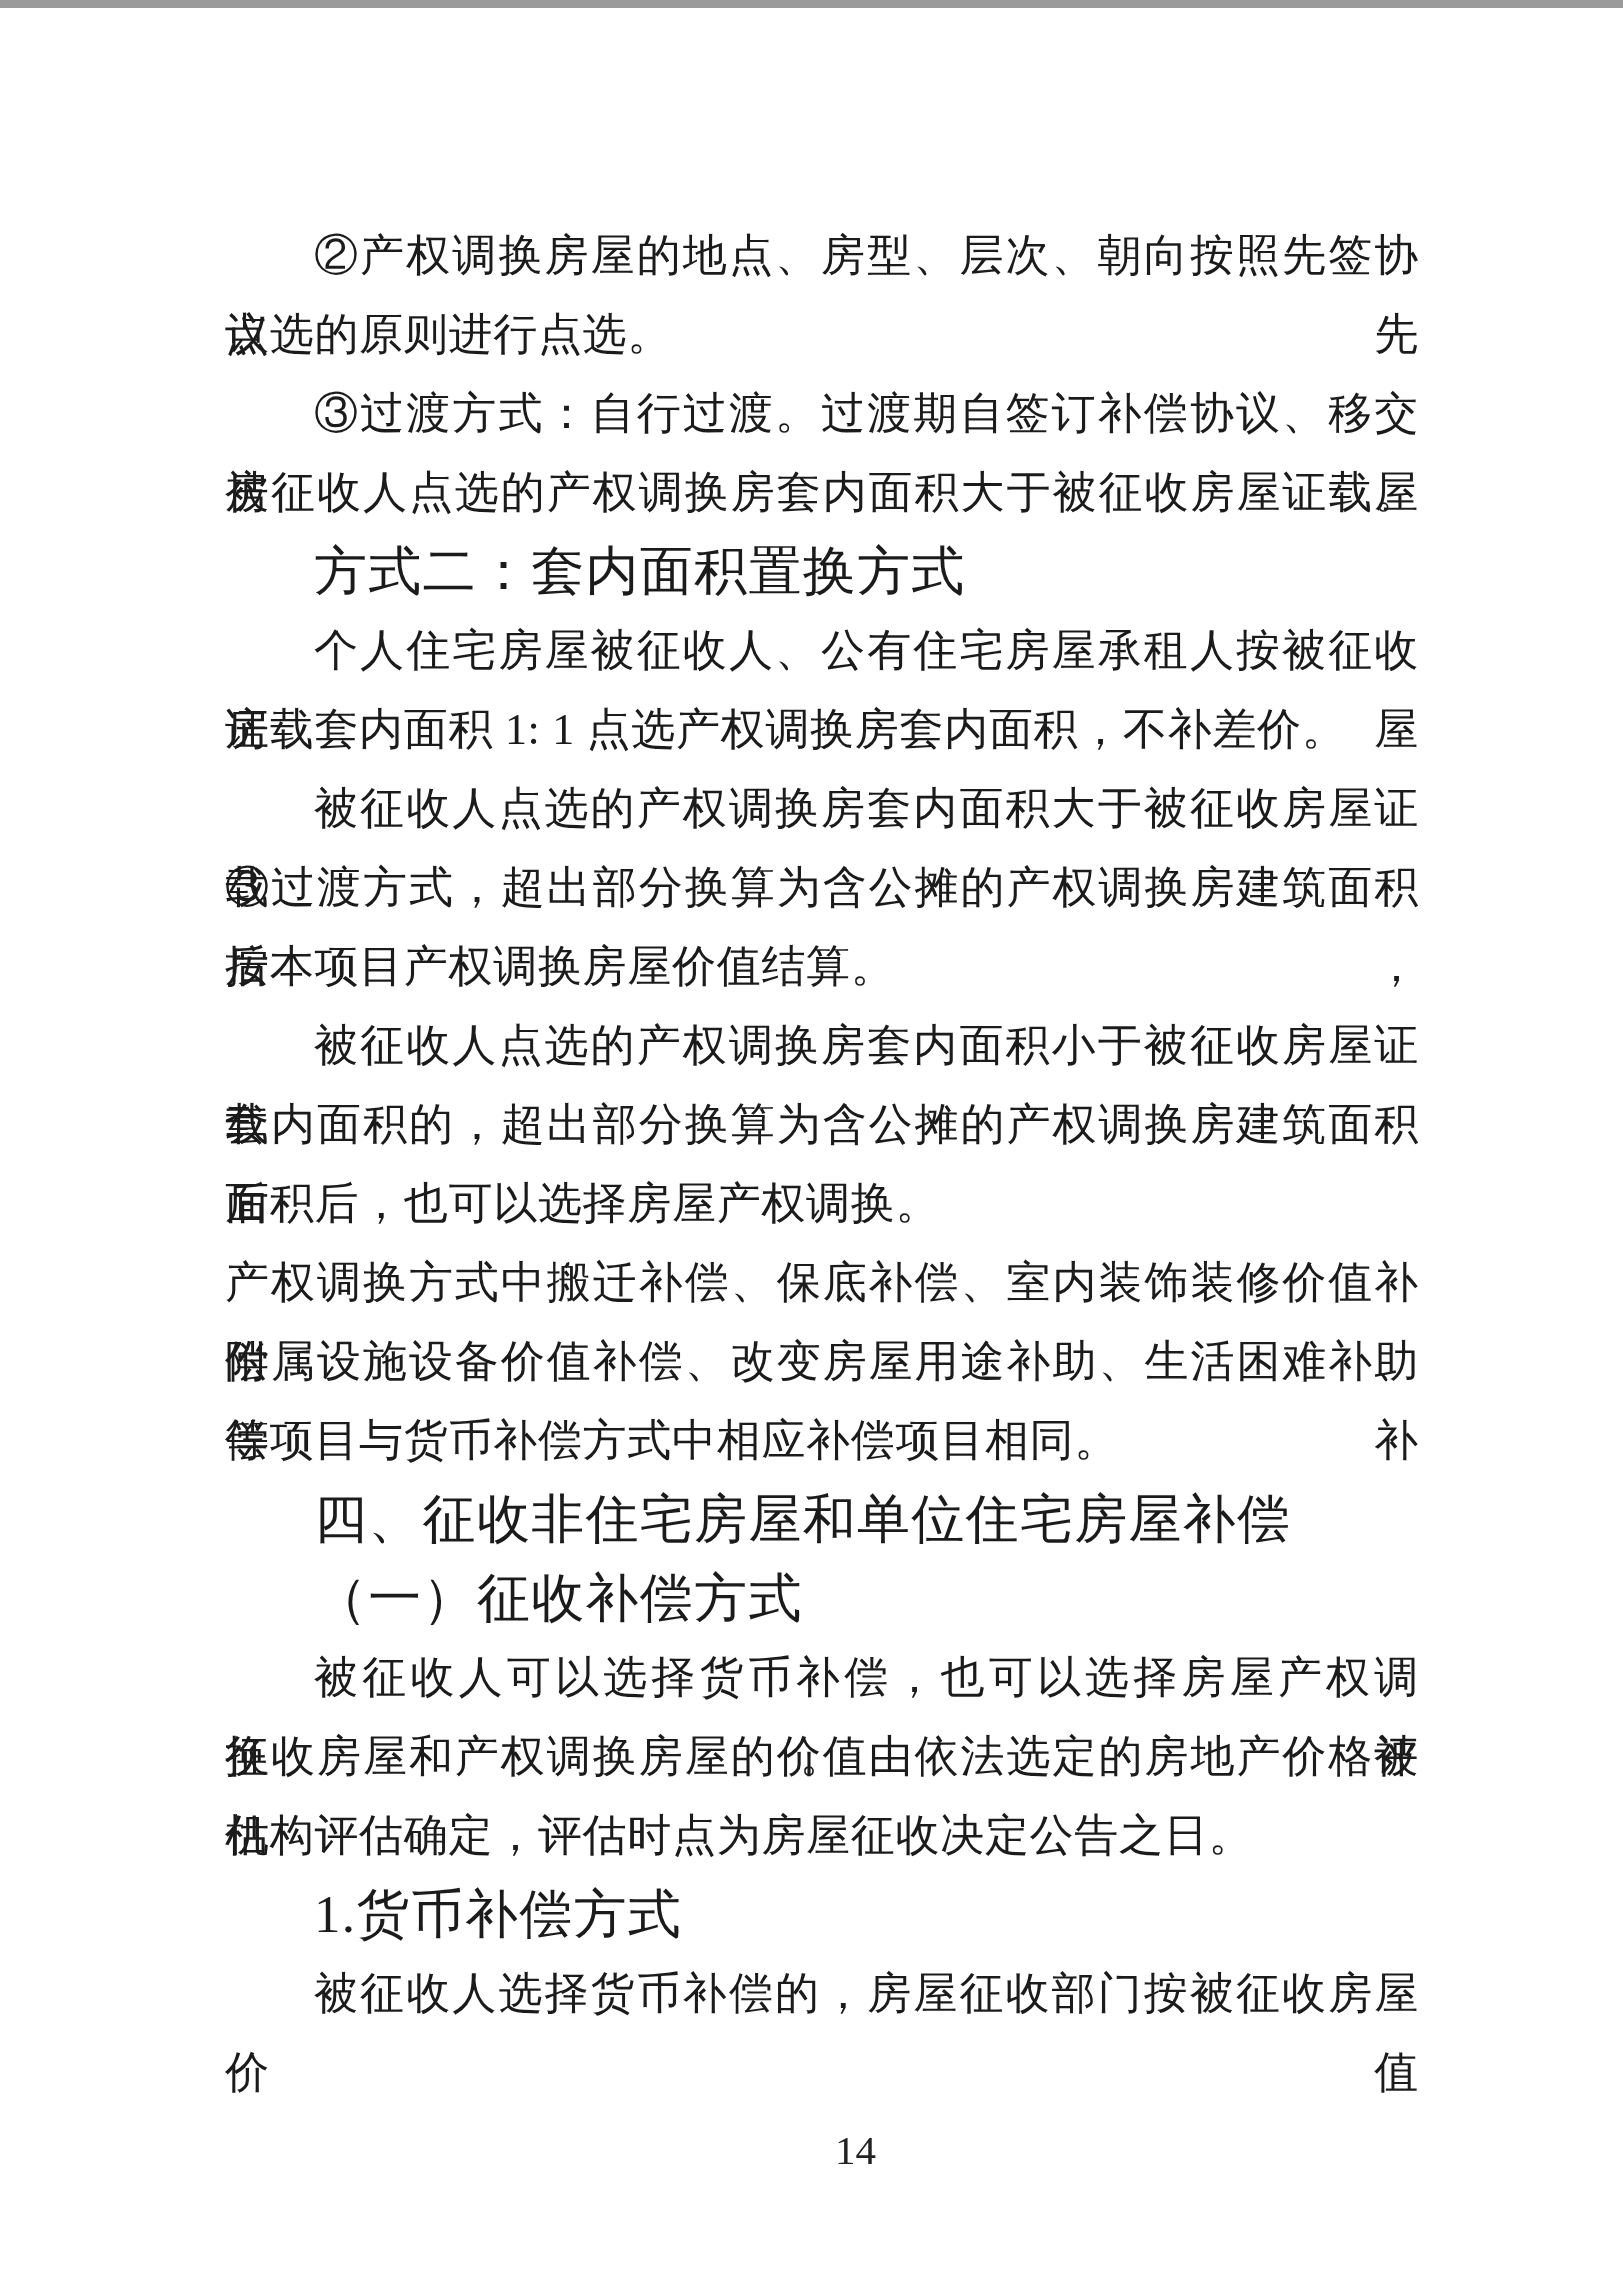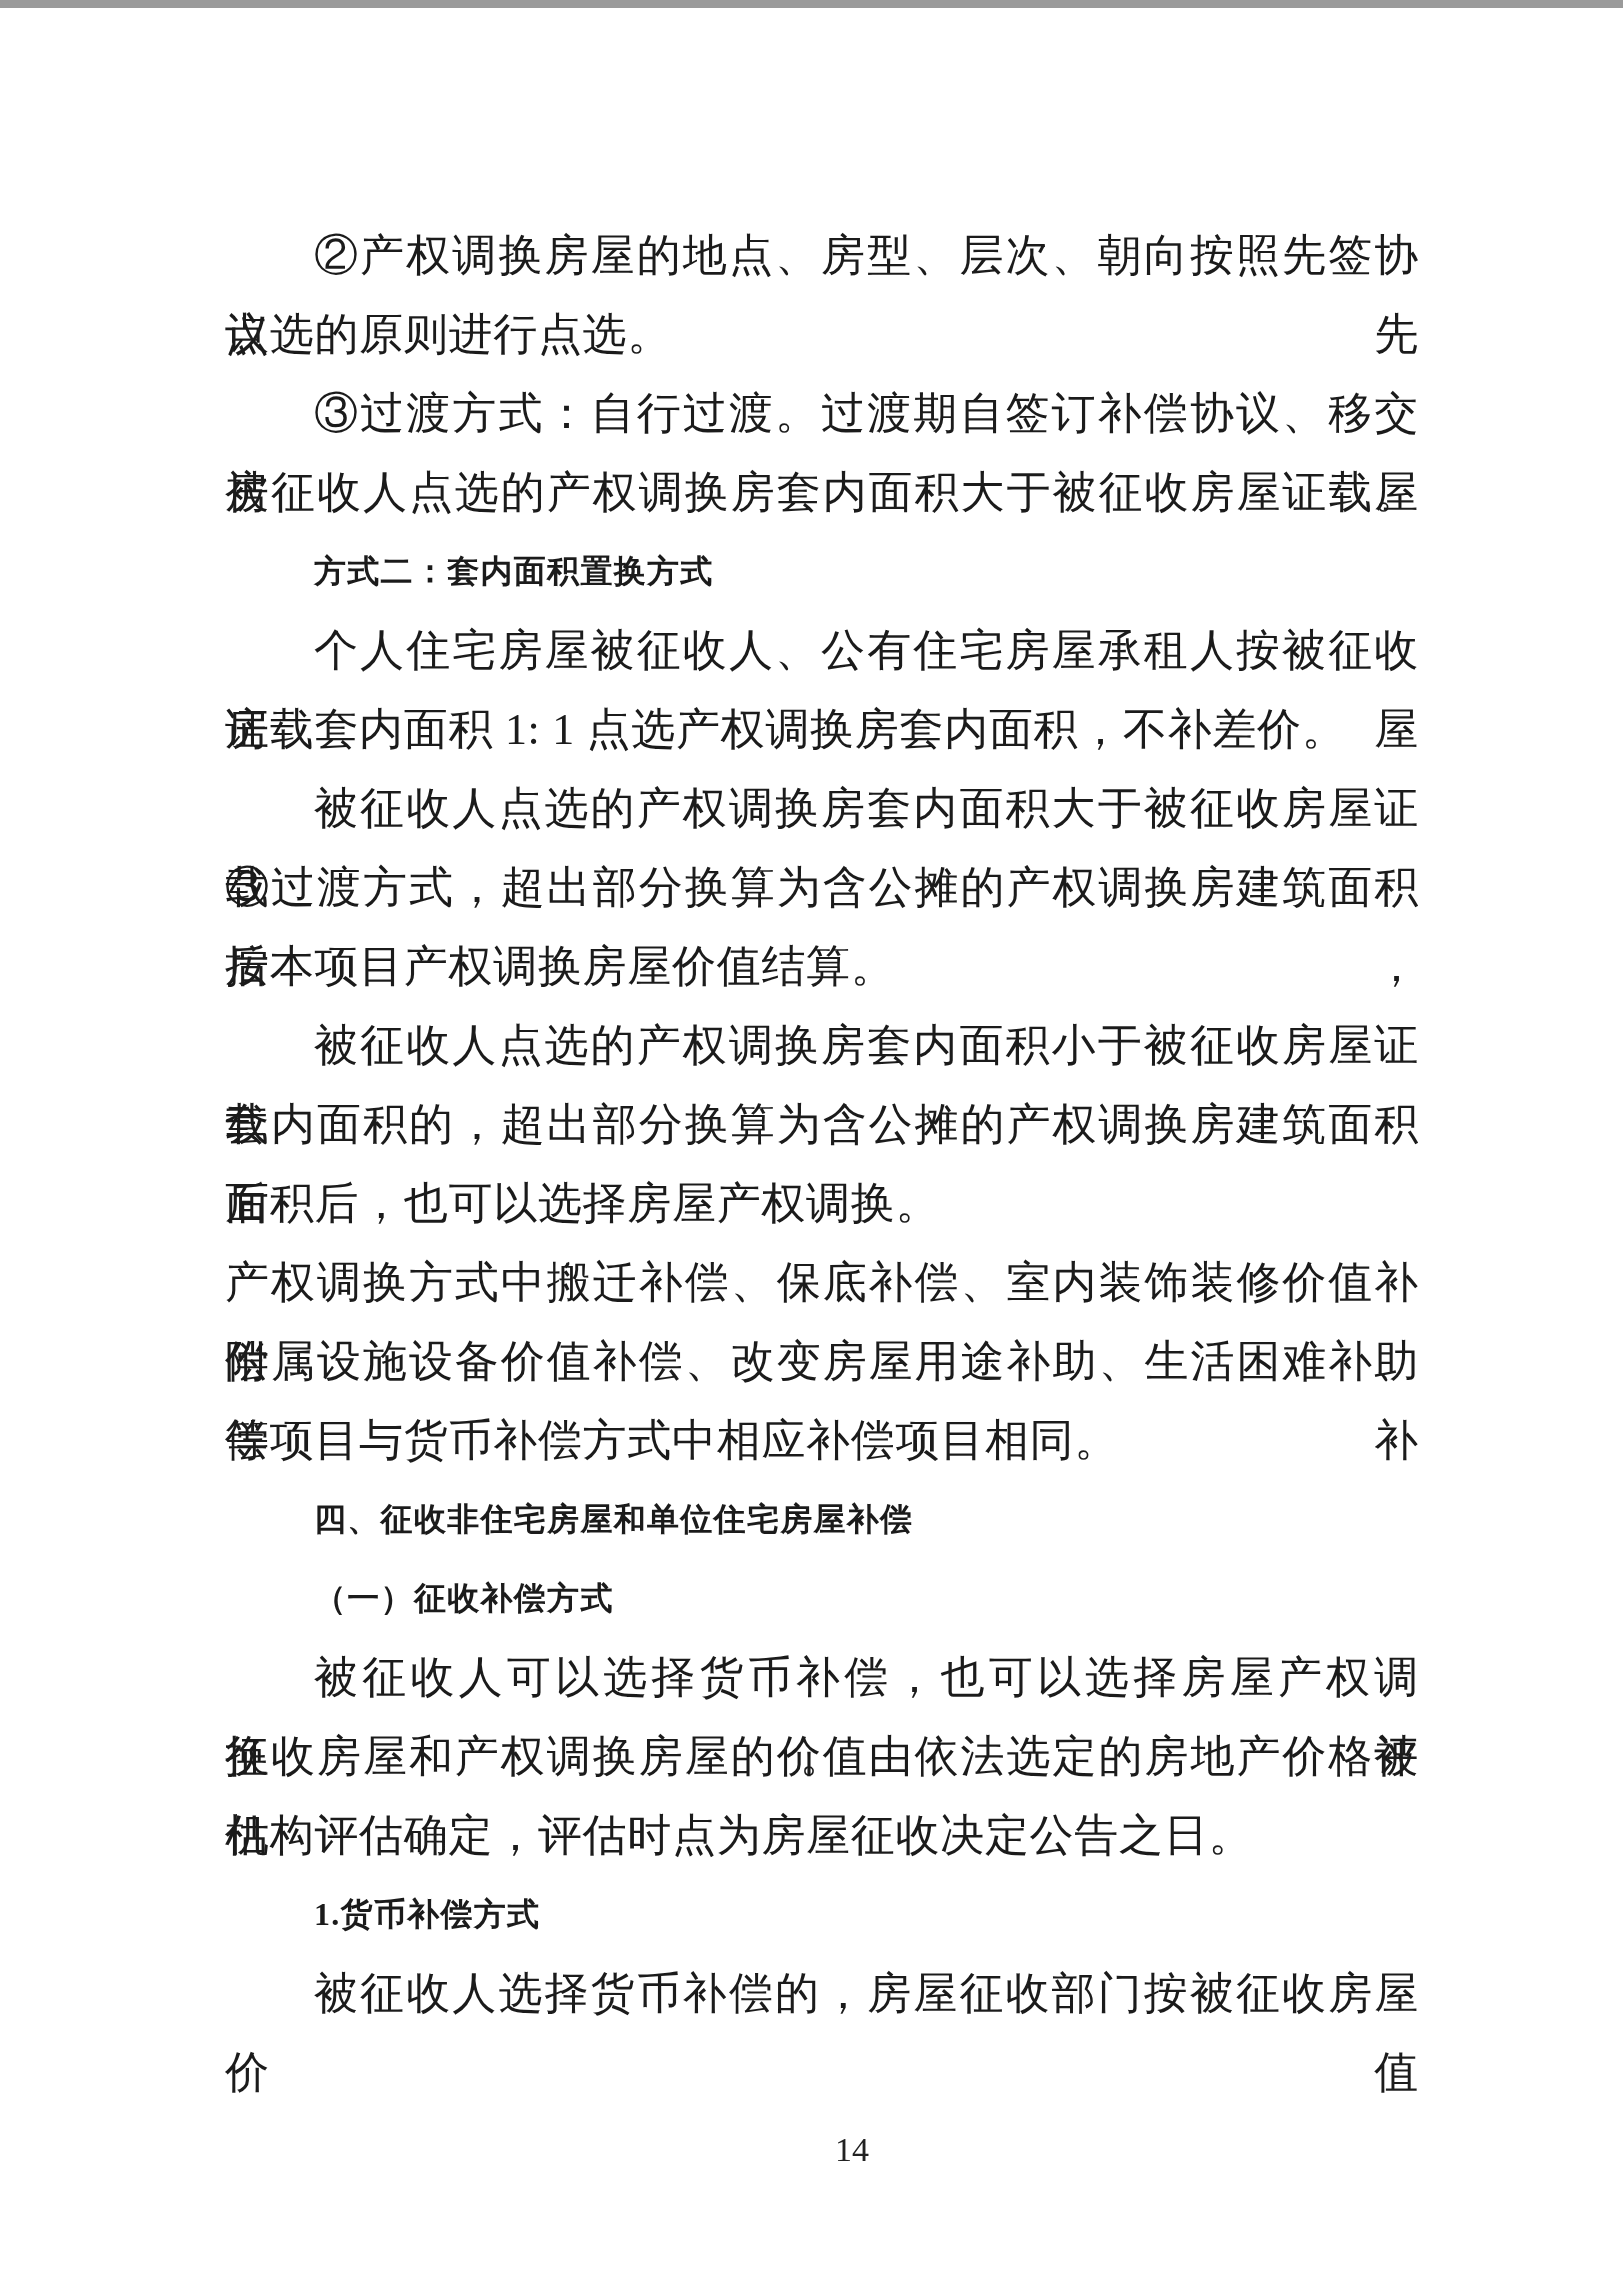--- a/index.html
+++ b/index.html
@@ -33,31 +33,31 @@
   }
   .line.fill {
     text-align: justify;
     text-align-last: justify;
     text-justify: inter-character;
   }
   .line.indent {
     text-indent: 89px;
   }
   .line.bold {
-    font-weight: bold;
-    font-size: 32px;
+    font-weight: normal;
+    font-size: 53px;
     letter-spacing: 1.3px;
   }
   .pagenum {
     position: absolute;
     top: 2119px;
     left: 835px;
     height: 46px;
     line-height: 46px;
-    font-size: 34px;
+    font-size: 41px;
     color: #222222;
   }
 </style>
 </head>
 <body>
 
 <div class="page">
   <div class="textblock">
       <div class="line indent fill">②产权调换房屋的地点、房型、层次、朝向按照先签协议先</div>
       <div class="line">点选的原则进行点选。</div>

